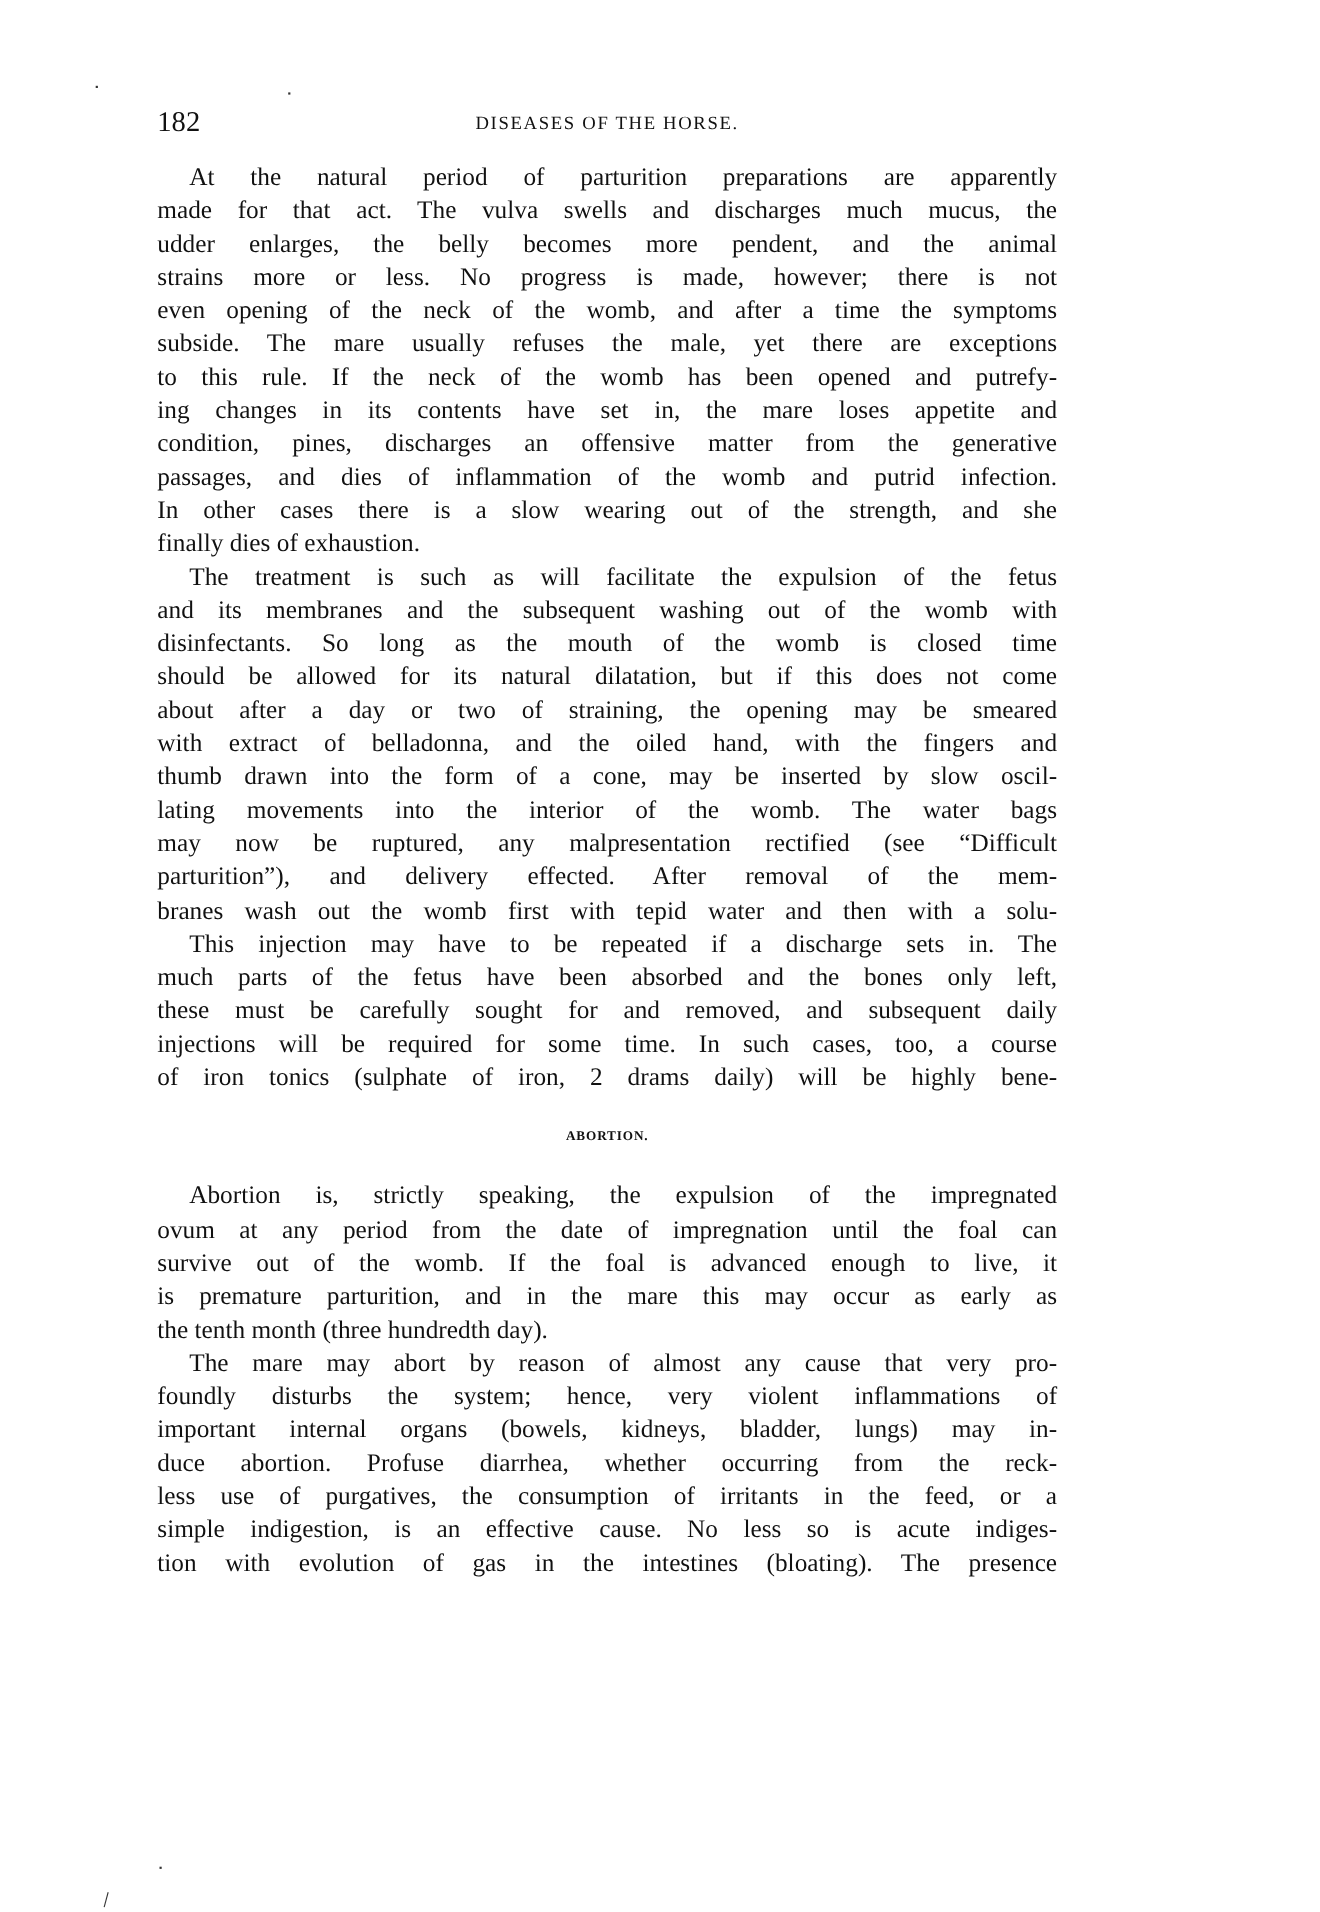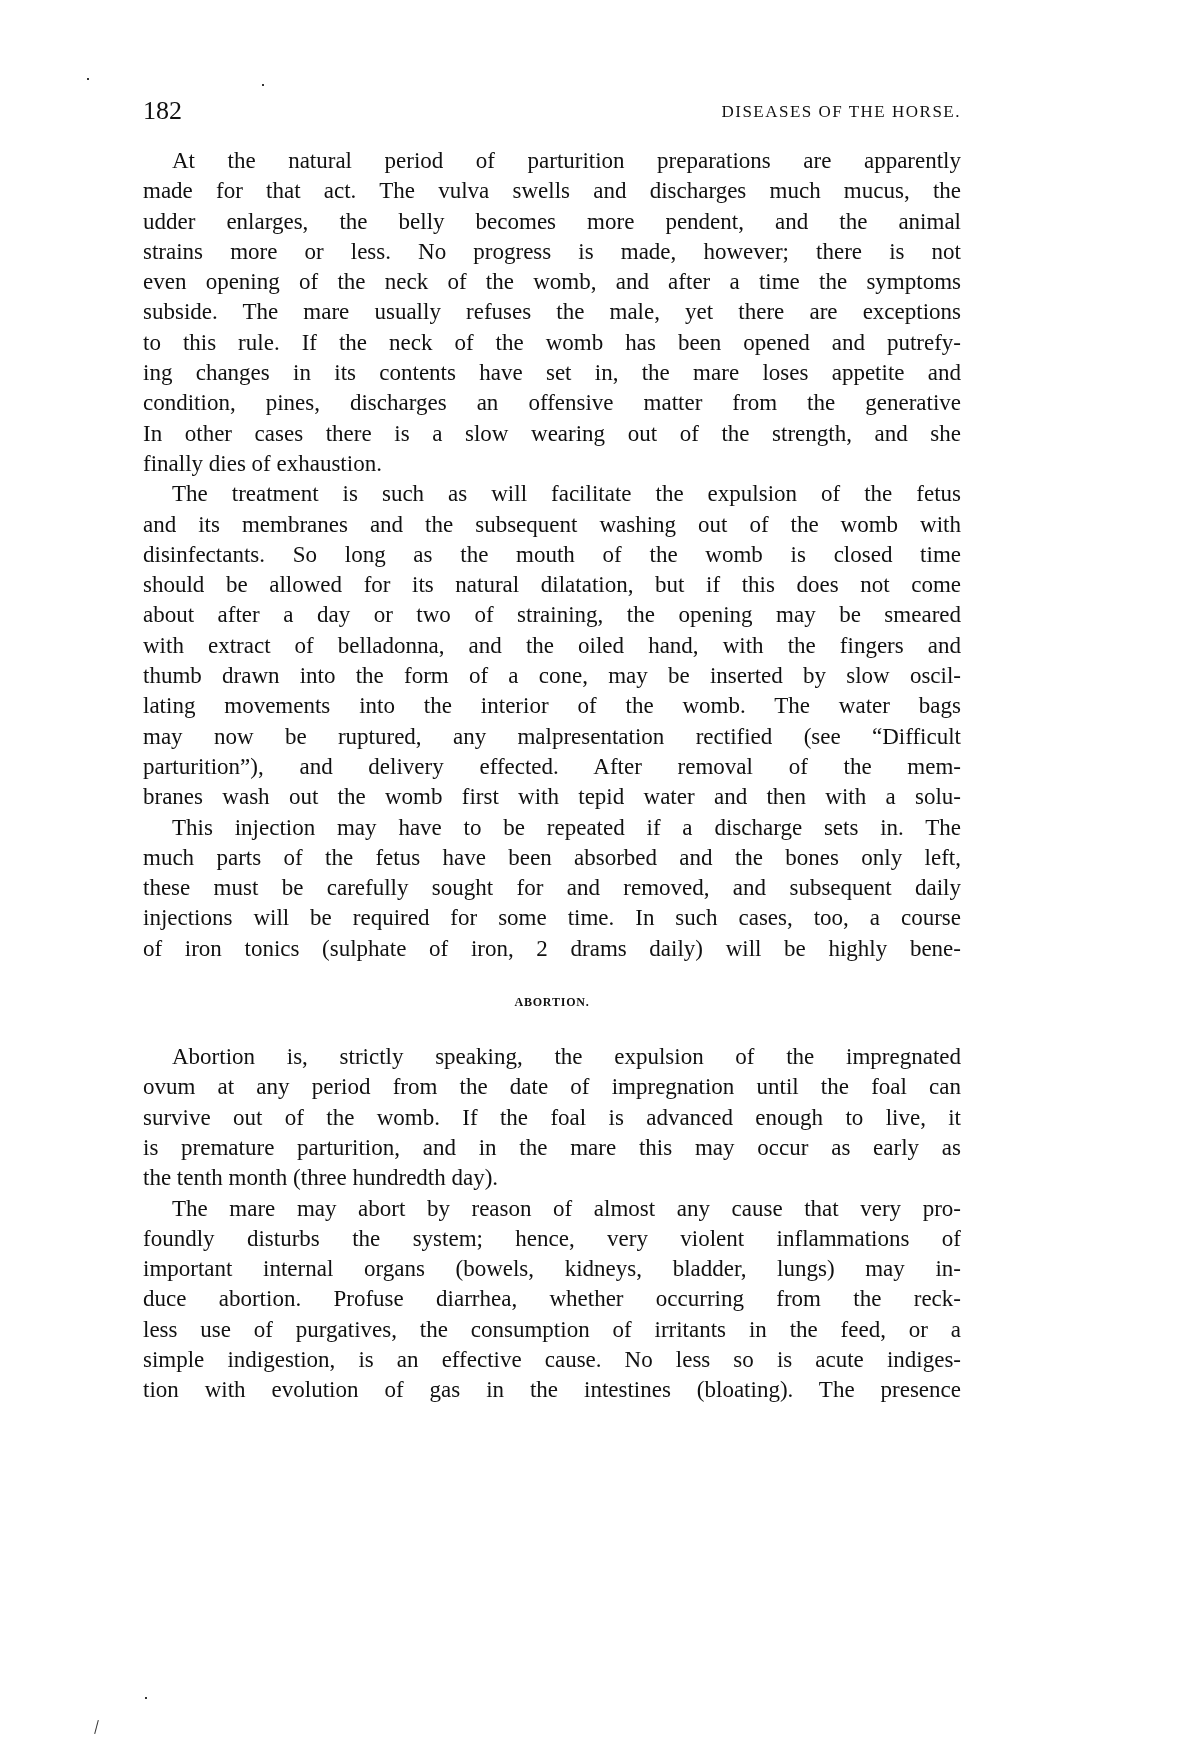--- a/index.html
+++ b/index.html
@@ -31,21 +31,21 @@
       left: 0;
       top: 0;
       font-size: 26px;
       line-height: 30px;
     }
     .running-title {
       position: absolute;
       left: 0;
       right: 0;
       top: 4px;
-      text-align: right;
+      text-align: center;
       font-size: 17px;
       letter-spacing: 1.5px;
       line-height: 24px;
     }
     .body-text {
       margin-top: 10px;
     }
     .para {
       font-size: 23px;
       line-height: 30.3px;
@@ -90,20 +90,21 @@
       <p class="para">
         <span class="line indent">At the natural period of parturition preparations are apparently</span>
         <span class="line">made for that act.  The vulva swells and discharges much mucus, the</span>
         <span class="line">udder enlarges, the belly becomes more pendent, and the animal</span>
         <span class="line">strains more or less.  No progress is made, however; there is not</span>
         <span class="line">even opening of the neck of the womb, and after a time the symptoms</span>
         <span class="line">subside.  The mare usually refuses the male, yet there are exceptions</span>
         <span class="line">to this rule.  If the neck of the womb has been opened and putrefy-</span>
         <span class="line">ing changes in its contents have set in, the mare loses appetite and</span>
         <span class="line">condition, pines, discharges an offensive matter from the generative</span>
+        <span class="line">passages, and dies of inflammation of the womb and putrid infection.</span>
         <span class="line">In other cases there is a slow wearing out of the strength, and she</span>
         <span class="line last">finally dies of exhaustion.</span>
       </p>
       <p class="para">
         <span class="line indent">The treatment is such as will facilitate the expulsion of the fetus</span>
         <span class="line">and its membranes and the subsequent washing out of the womb with</span>
         <span class="line">disinfectants.  So long as the mouth of the womb is closed time</span>
         <span class="line">should be allowed for its natural dilatation, but if this does not come</span>
         <span class="line">about after a day or two of straining, the opening may be smeared</span>
         <span class="line">with extract of belladonna, and the oiled hand, with the fingers and</span>

